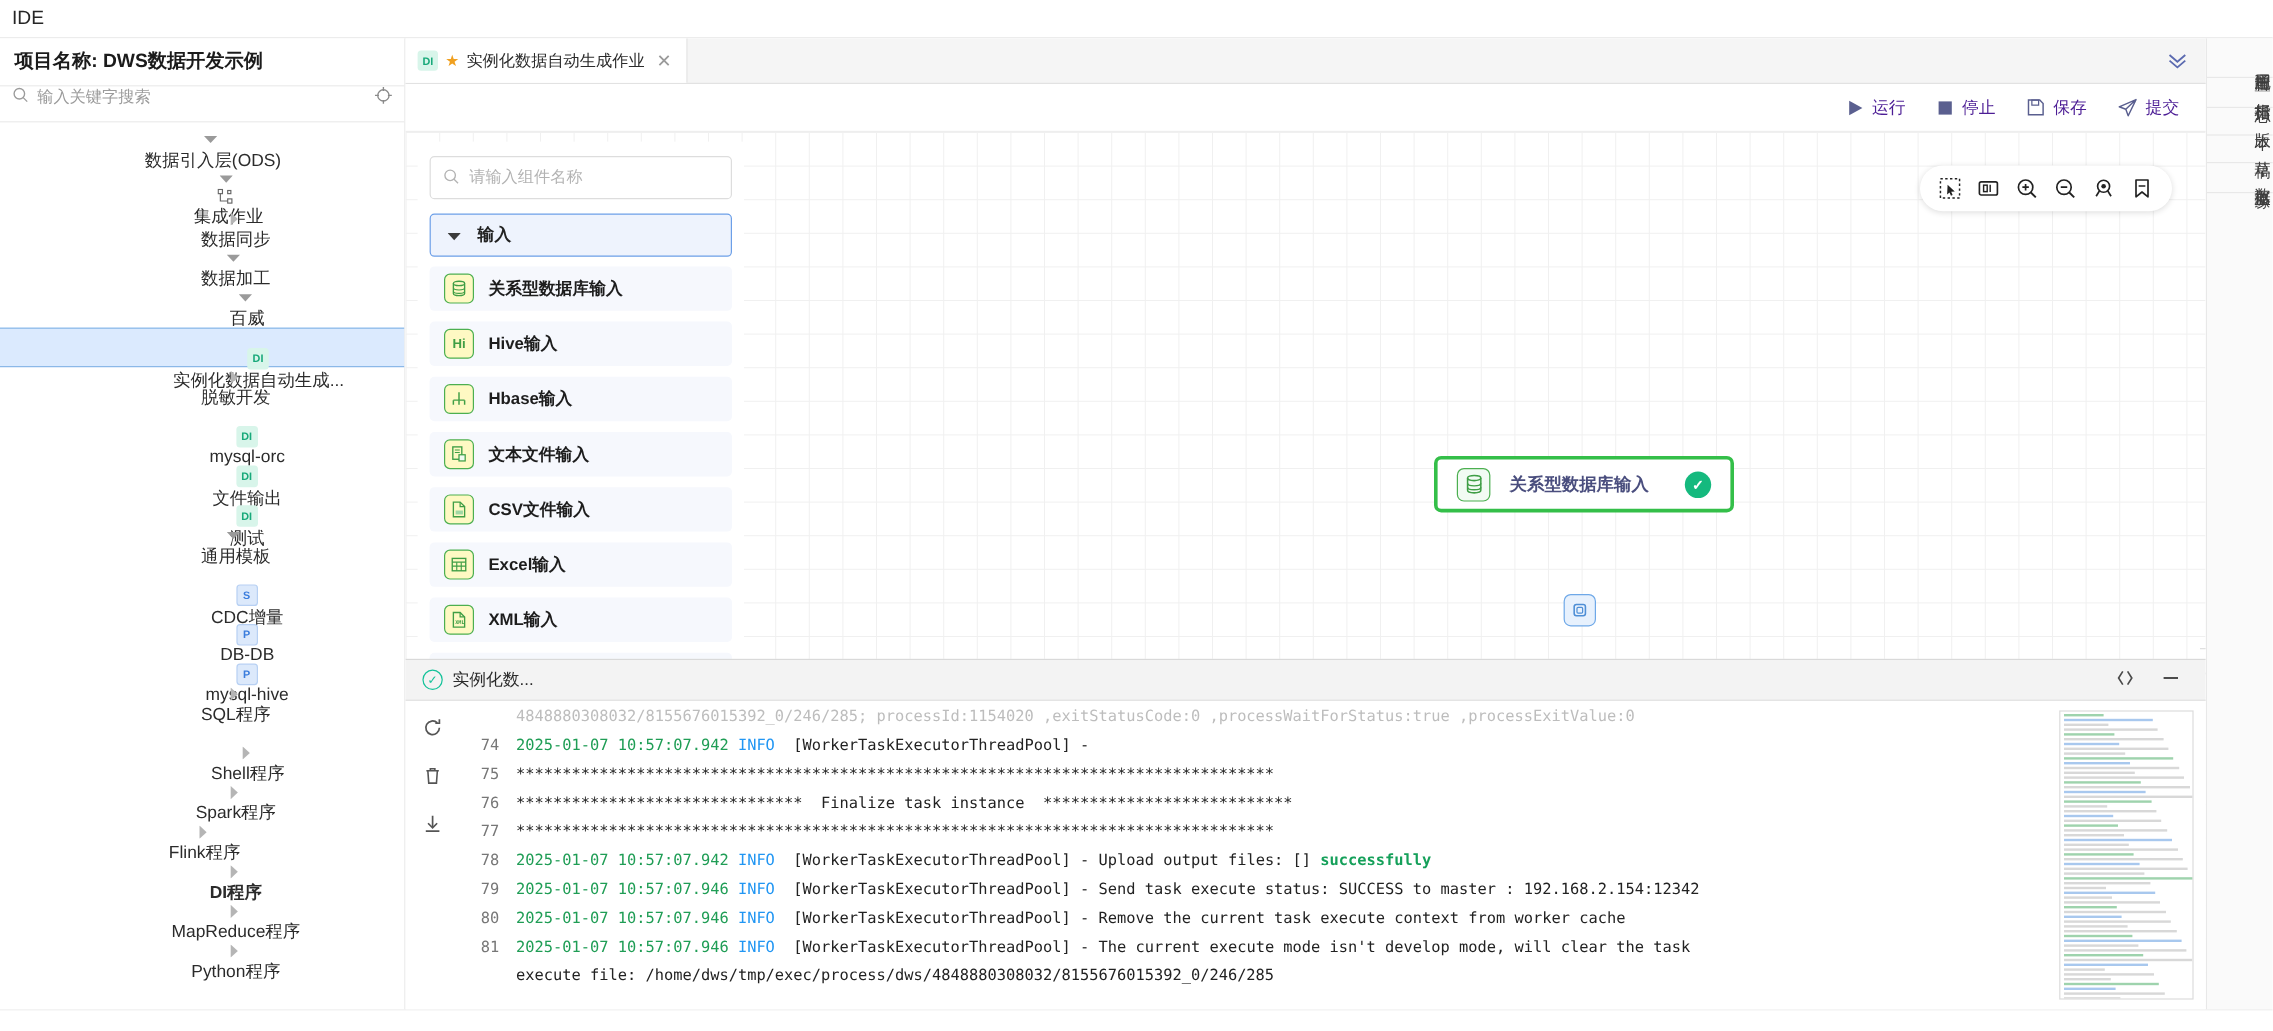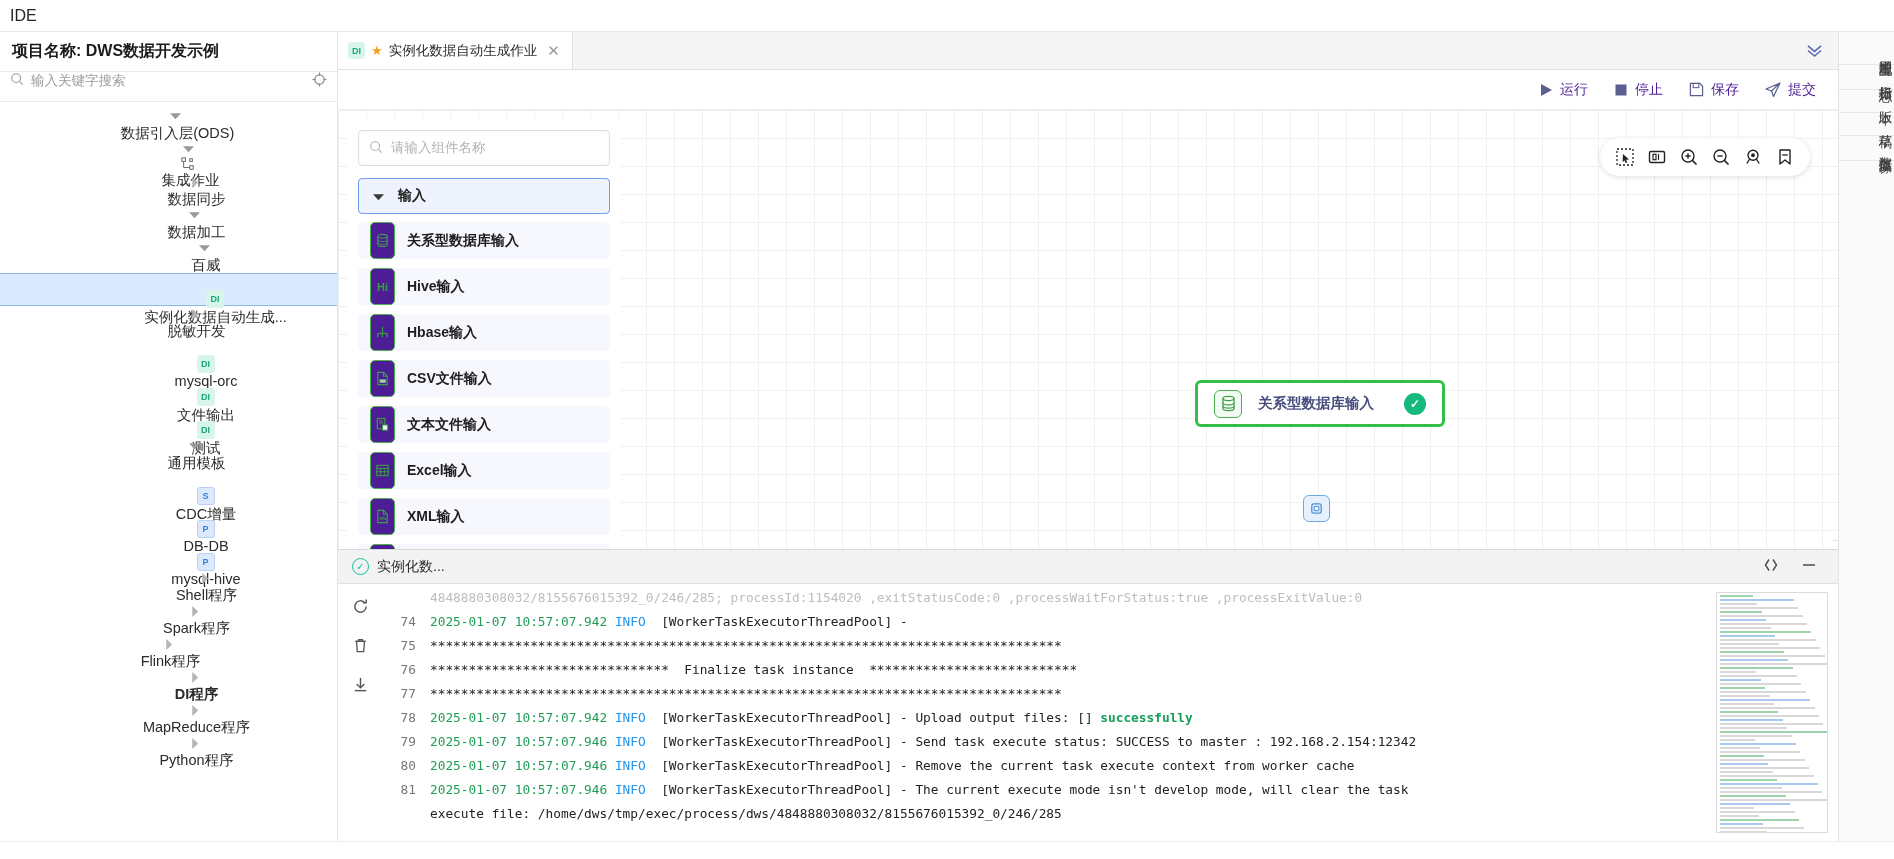--- a/index.html
+++ b/index.html
@@ -144,23 +144,23 @@
     display: flex; align-items: center; gap: 14px; padding: 0 14px;
     font-size: 14px; color: #222; font-weight: 600;
   }
   .pal-item {
     margin: 0 10px 9px 10px; height: 37px;
     background: #f6f8fd; border-radius: 4px;
     display: flex; align-items: center; gap: 12px; padding: 0 12px;
     font-size: 14px; color: #1d1d1d; font-weight: 600;
   }
   .pal-icon {
-    width: 25px; height: 37px; flex: 0 0 25px;
+    width: 25px; height: 25px; flex: 0 0 25px;
     border: 1.6px solid #4caf50; border-radius: 5px;
-    background: #4c1d95; color: #3f9e45;
+    background: #fef9c3; color: #3f9e45;
     display: inline-flex; align-items: center; justify-content: center;
     font-size: 11px; font-weight: bold;
   }
   .pal-fade {
     position: absolute; left: 0; right: 0; bottom: 0; height: 22px;
     background: linear-gradient(to bottom, rgba(255,255,255,0), #fff 70%);
   }
   .pal-handle {
     position: absolute; right: -8px; top: 430px;
     width: 13px; height: 42px; background: #fff;
@@ -418,21 +418,29 @@
           <div class="node" style="padding-left: 71px;">
             <span class="caret blank"></span>
             <span class="badge px" style="margin-left: 6px;">P</span>
             <span class="txt">DB-DB</span>
           </div>
           <div class="node" style="padding-left: 71px;">
             <span class="caret blank"></span>
             <span class="badge px" style="margin-left: 6px;">P</span>
             <span class="txt">mysql-hive</span>
           </div>
-          <div class="node" style="padding-left: 72px;">
+          <div class="node" style="padding-left: 52px;">
+            <span class="caret">
+              <svg width="8" height="11" viewBox="0 0 8 12">
+                <polygon points="1,0 7.5,6 1,12" fill="#b5b5b5"></polygon>
+              </svg>
+            </span>
+            <span class="txt">SQL程序</span>
+          </div>
+          <div class="node" style="padding-left: 72px; margin-top: 16px;">
             <span class="caret">
               <svg width="8" height="11" viewBox="0 0 8 12">
                 <polygon points="1,0 7.5,6 1,12" fill="#b5b5b5"></polygon>
               </svg>
             </span>
             <span class="txt">Shell程序</span>
           </div>
           <div class="node" style="padding-left: 52px;">
             <span class="caret">
               <svg width="8" height="11" viewBox="0 0 8 12">
@@ -663,37 +671,37 @@
                     <line x1="3" y1="9" x2="3" y2="13" stroke="#3f9e45" stroke-width="1.3"></line>
                     <line x1="8" y1="9" x2="8" y2="13" stroke="#3f9e45" stroke-width="1.3"></line>
                     <line x1="13" y1="9" x2="13" y2="13" stroke="#3f9e45" stroke-width="1.3"></line>
                   </svg>
                 </span>
                 <span>Hbase输入</span>
               </div>
               <div class="pal-item">
                 <span class="pal-icon">
                   <svg width="15" height="15" viewBox="0 0 16 16">
-                    <path d="M3 1.5h6l4 4v9H3z" fill="none" stroke="#3f9e45" stroke-width="1.2"></path>
-                    <polyline points="9,1.5 9,5.5 13,5.5" fill="none" stroke="#3f9e45" stroke-width="1.1"></polyline>
-                    <rect x="5" y="9" width="6.5" height="3.5" fill="#9fd8a4" stroke="none"></rect>
-                  </svg>
-                </span>
-                <span>CSV文件输入</span>
-              </div>
-              <div class="pal-item">
-                <span class="pal-icon">
-                  <svg width="15" height="15" viewBox="0 0 16 16">
                     <rect x="2.5" y="1.5" width="8" height="11" fill="none" stroke="#3f9e45" stroke-width="1.2"></rect>
                     <line x1="4.3" y1="4.3" x2="8.7" y2="4.3" stroke="#3f9e45" stroke-width="1"></line>
                     <line x1="4.3" y1="6.5" x2="8.7" y2="6.5" stroke="#3f9e45" stroke-width="1"></line>
                     <rect x="8" y="8.5" width="5.5" height="5.5" fill="#f0fbf1" stroke="#3f9e45" stroke-width="1.1"></rect>
                   </svg>
                 </span>
                 <span>文本文件输入</span>
+              </div>
+              <div class="pal-item">
+                <span class="pal-icon">
+                  <svg width="15" height="15" viewBox="0 0 16 16">
+                    <path d="M3 1.5h6l4 4v9H3z" fill="none" stroke="#3f9e45" stroke-width="1.2"></path>
+                    <polyline points="9,1.5 9,5.5 13,5.5" fill="none" stroke="#3f9e45" stroke-width="1.1"></polyline>
+                    <rect x="5" y="9" width="6.5" height="3.5" fill="#9fd8a4" stroke="none"></rect>
+                  </svg>
+                </span>
+                <span>CSV文件输入</span>
               </div>
               <div class="pal-item">
                 <span class="pal-icon">
                   <svg width="15" height="15" viewBox="0 0 16 16">
                     <rect x="2" y="2.5" width="12" height="11" fill="none" stroke="#3f9e45" stroke-width="1.2"></rect>
                     <line x1="2" y1="5.8" x2="14" y2="5.8" stroke="#3f9e45" stroke-width="1"></line>
                     <line x1="2" y1="9.3" x2="14" y2="9.3" stroke="#3f9e45" stroke-width="1"></line>
                     <line x1="6" y1="5.8" x2="6" y2="13.5" stroke="#3f9e45" stroke-width="1"></line>
                     <line x1="10" y1="5.8" x2="10" y2="13.5" stroke="#3f9e45" stroke-width="1"></line>
                   </svg>

